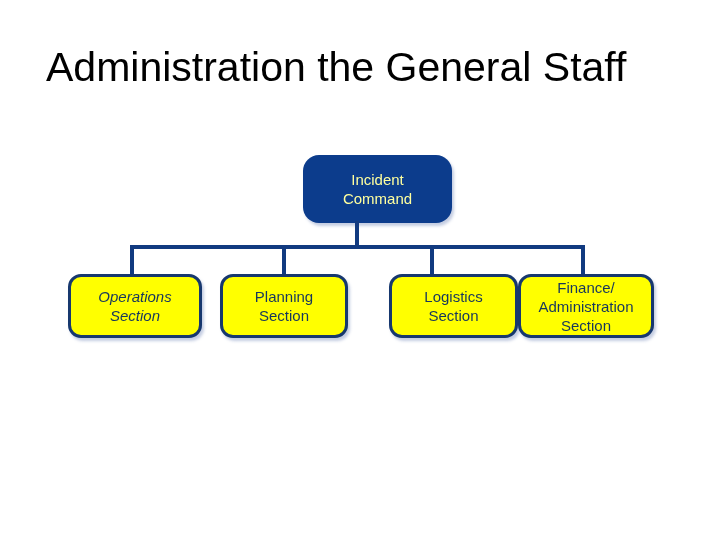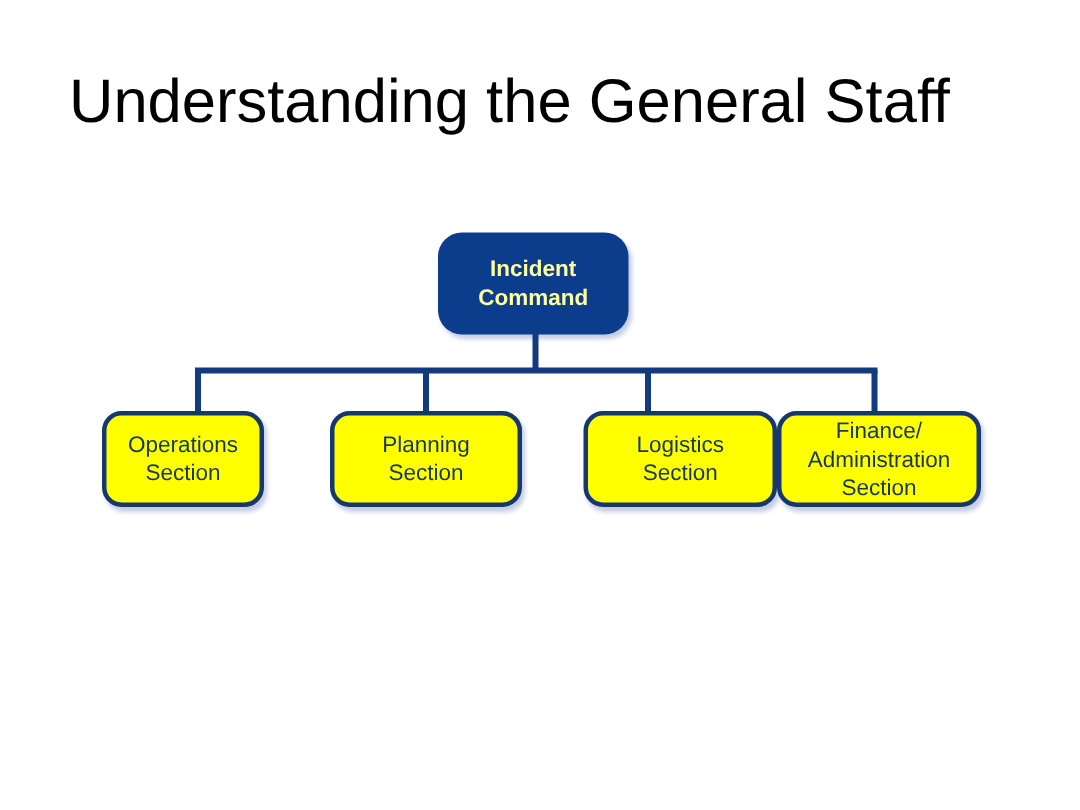--- a/index.html
+++ b/index.html
@@ -26,62 +26,61 @@
     position: absolute;
     display: flex;
     align-items: center;
     justify-content: center;
     text-align: center;
     white-space: pre-line;
     font-size: 15px;
     line-height: 19px;
   }
   .node-command {
-    left: 292px;
+    left: 303px;
     top: 155px;
-    width: 127px;
+    width: 149px;
     height: 68px;
     background: var(--command-fill, #0c3c8c);
     color: var(--command-text, #ffff9e);
     border-radius: 16px;
     box-shadow: 2px 3px 3px rgba(125, 145, 190, 0.45);
-    font-weight: bold;
   }
   .node-section {
     top: 274px;
     height: 64px;
     box-sizing: border-box;
     background: var(--section-fill, #ffff00);
     color: var(--section-text, #17375d);
     border: 3px solid var(--section-border, #17386e);
     border-radius: 13px;
     box-shadow: 2px 3px 3px rgba(125, 145, 190, 0.45);
   }
-  .pos-operations { left: 68px;  width: 108px; }
+  .pos-operations { left: 68px;  width: 134px; font-style: italic; }
   .pos-planning   { left: 220px; width: 128px; }
   .pos-logistics  { left: 368px; width: 129px; margin-left: 21px; }
   .pos-finance    { left: 518px; width: 136px; }
   .line {
     position: absolute;
     background: var(--connector, #113a80);
   }
   .line-stub  { left: 355px; top: 221px; width: 4px;   height: 26px; }
   .line-h     { left: 130px; top: 245px; width: 455px; height: 4px;  }
   .line-drop  { top: 247px;  width: 4px; height: 29px; }
   .drop-1 { left: 130px; }
   .drop-2 { left: 282px; }
   .drop-3 { left: 430px; }
   .drop-4 { left: 581px; }
 </style>
 </head>
 <body>
 
 <div class="slide">
 
-  <h1 class="slide-title">Understanding the General Staff</h1>
+  <h1 class="slide-title">Administration the General Staff</h1>
 
   <div class="org-chart">
 
     <div class="node node-command">Incident
 Command</div>
 
     <div class="line line-stub"></div>
     <div class="line line-h"></div>
     <div class="line line-drop drop-1"></div>
     <div class="line line-drop drop-2"></div>

